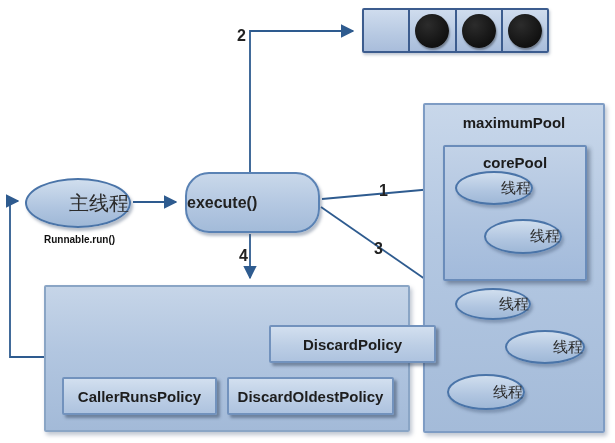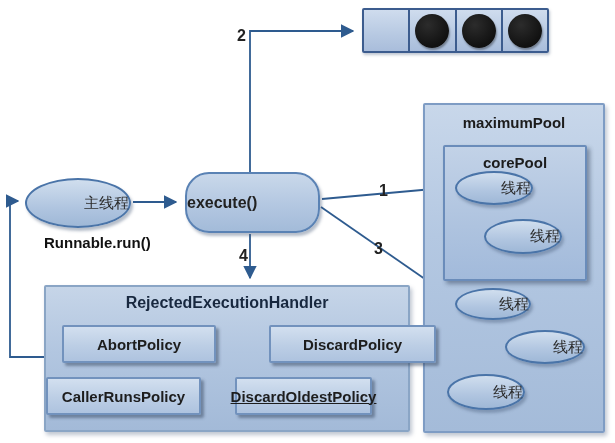--- a/index.html
+++ b/index.html
@@ -38,25 +38,25 @@
 
   
   .ellipse {
     position: absolute; border-radius: 50%; z-index: 2;
     background: linear-gradient(180deg, #d0deee 0%, #b0c5e0 60%, #9fb8d7 100%);
     border: 2px solid #4a74a8;
     box-shadow: 2px 3px 3px rgba(70,90,120,0.4);
     display: flex; align-items: center; justify-content: flex-end;
     font-size: 15px; color: #2b2b2b;
   }
-  .main-thread { left: 25px; top: 178px; width: 106px; height: 50px; font-size: 15px; }
+  .main-thread { left: 25px; top: 178px; width: 106px; height: 50px; font-size: 20px; }
 
   .runnable {
     position: absolute; left: 44px; top: 234px; width: 130px; z-index: 2;
-    font-size: 15px; font-weight: 600; color: #111111;
+    font-size: 10px; font-weight: 600; color: #111111;
   }
 
   
   .maxpool {
     position: absolute; left: 423px; top: 103px; width: 182px; height: 330px; z-index: 2;
     background: linear-gradient(180deg, #c8d7ea 0%, #b4c8e2 40%, #a4bbd9 100%);
     border: 2px solid #7e9cc4; border-radius: 2px;
     box-shadow: 2px 3px 4px rgba(70,90,120,0.35);
   }
   .maxpool-title { position: absolute; left: 0; top: 9px; width: 100%; text-align: center; font-size: 15px; font-weight: 600; color: #1c1c1c; }
@@ -86,22 +86,22 @@
   .policy {
     position: absolute; height: 38px;
     background: linear-gradient(180deg, #d2dfef 0%, #bccee5 55%, #aec3df 100%);
     border: 2px solid #7292bd; border-radius: 2px;
     box-shadow: 3px 3px 3px rgba(40,55,80,0.45);
     display: flex; align-items: center; justify-content: center;
     font-size: 15px; font-weight: 600; color: #1d1d1d;
   }
   .p1 { left: 16px;  top: 38px; width: 154px; }
   .p2 { left: 183px; top: 38px; width: 167px; margin-left: 40px; }
-  .p3 { left: 0;  top: 90px; width: 155px; }
-  .p4 { left: 189px; top: 90px; width: 137px; text-decoration: underline; }
+  .p3 { left: 16px;  top: 90px; width: 155px; }
+  .p4 { left: 181px; top: 90px; width: 167px; }
 
   
   .num { position: absolute; z-index: 3; font-size: 16px; font-weight: 700; color: #222222; }
   .n1 { left: 379px; top: 182px; }
   .n2 { left: 237px; top: 27px; }
   .n3 { left: 374px; top: 240px; }
   .n4 { left: 239px; top: 247px; }
 </style>
 </head>
 <body>
@@ -168,22 +168,20 @@
     <span>线程</span>
   </div>
   <div class="ellipse t4">
     <span>线程</span>
   </div>
   <div class="ellipse t5">
     <span>线程</span>
   </div>
 
   <div class="handler">
-    <div class="handler-title">RejectedExecutionHandler</div>
-    <div class="policy p1">AbortPolicy</div>
     <div class="policy p2">DiscardPolicy</div>
     <div class="policy p3">CallerRunsPolicy</div>
     <div class="policy p4">DiscardOldestPolicy</div>
   </div>
 
   <div class="num n1">1</div>
   <div class="num n2">2</div>
   <div class="num n3">3</div>
   <div class="num n4">4</div>
 

